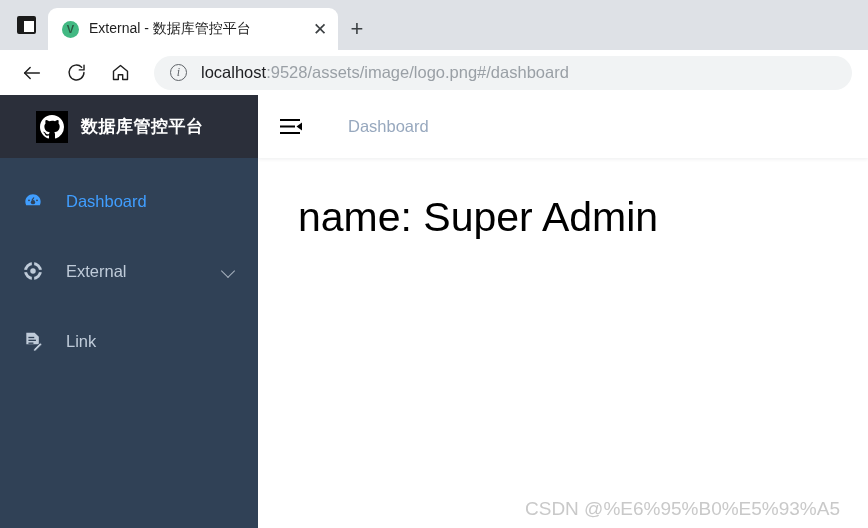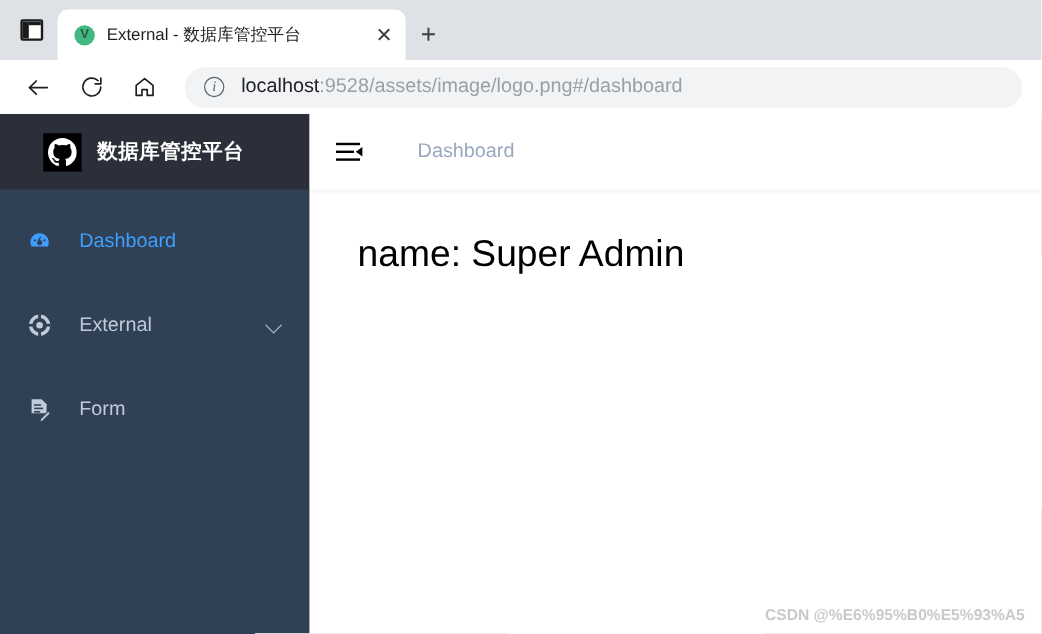--- a/index.html
+++ b/index.html
@@ -76,21 +76,21 @@
   .info-icon {
     width: 17px; height: 17px; border-radius: 50%; border: 1.4px solid #5f6368;
     color: #5f6368; font-size: 12px; font-style: italic;
     display: flex; align-items: center; justify-content: center;
     flex: 0 0 17px; font-family: "Liberation Serif", serif;
   }
   .url { font-size: 16.5px; color: #9aa0a6; white-space: nowrap; }
   .url b { color: #202124; font-weight: normal; }
 
   
-  .viewport { flex: 1; display: flex; position: relative; overflow: hidden; background: #f9a8d4; justify-content: space-between; }
+  .viewport { flex: 1; display: flex; position: relative; overflow: hidden; background: #3b82f6; justify-content: space-between; }
 
   .sidebar {
     width: 258px; flex: 0 0 258px; background: #304156;
     display: flex; flex-direction: column;
   }
   .logo-area {
     height: 63px; background: #2b2f3a;
     display: flex; align-items: center; padding-left: 36px; gap: 13px;
   }
   .logo-mark {
@@ -125,25 +125,25 @@
   .main { flex: 1; display: flex; flex-direction: column; background: #ffffff; position: relative; }
   .navbar {
     height: 63px; background: #ffffff; display: flex; align-items: center;
     padding-left: 22px; gap: 42px; box-shadow: 0 1px 4px rgba(0,21,41,.08);
     flex: 0 0 63px;
   }
   .hamburger { width: 26px; height: 22px; display: flex; align-items: center; }
   .breadcrumb { font-size: 16.5px; color: #97a8be; }
 
   .content { flex: 1; padding: 36px 0 0 40px; position: relative; }
-  .content-title { font-size: 31px; color: #000000; font-weight: normal; }
+  .content-title { font-size: 41px; color: #000000; font-weight: normal; }
 
   .watermark {
-    position: absolute; right: 14px; bottom: 8px;
-    font-size: 13px; color: #c9c9c9; white-space: nowrap; font-weight: bold;
+    position: absolute; right: 28px; bottom: 8px;
+    font-size: 19px; color: #c9c9c9; white-space: nowrap;
   }
 </style>
 </head>
 <body>
 
 <div class="browser">
 
   <div class="tabstrip">
     <div class="tab-manager">
       <div class="tab-manager-glyph"></div>
@@ -239,21 +239,21 @@
         <div class="menu-item">
           <span class="menu-icon">
             <svg width="20" height="20" viewBox="0 0 24 24">
               <path d="M4 2h10l5 5v9h-15z" fill="#bfcbd9"></path>
               <rect x="6.5" y="7" width="7" height="1.6" fill="#304156"></rect>
               <rect x="6.5" y="10.4" width="9" height="1.6" fill="#304156"></rect>
               <rect x="6.5" y="13.8" width="6" height="1.6" fill="#304156"></rect>
               <path d="M13 21.6 20.6 14l2.2 2.2-7.6 7.6-3 .8z" fill="#bfcbd9" stroke="#304156" stroke-width="1.1"></path>
             </svg>
           </span>
-          <span class="menu-label">Form</span>
+          <span class="menu-label">Link</span>
         </div>
 
 
 
       </div>
     </div>
 
     <div class="main">
 
       <div class="navbar">

